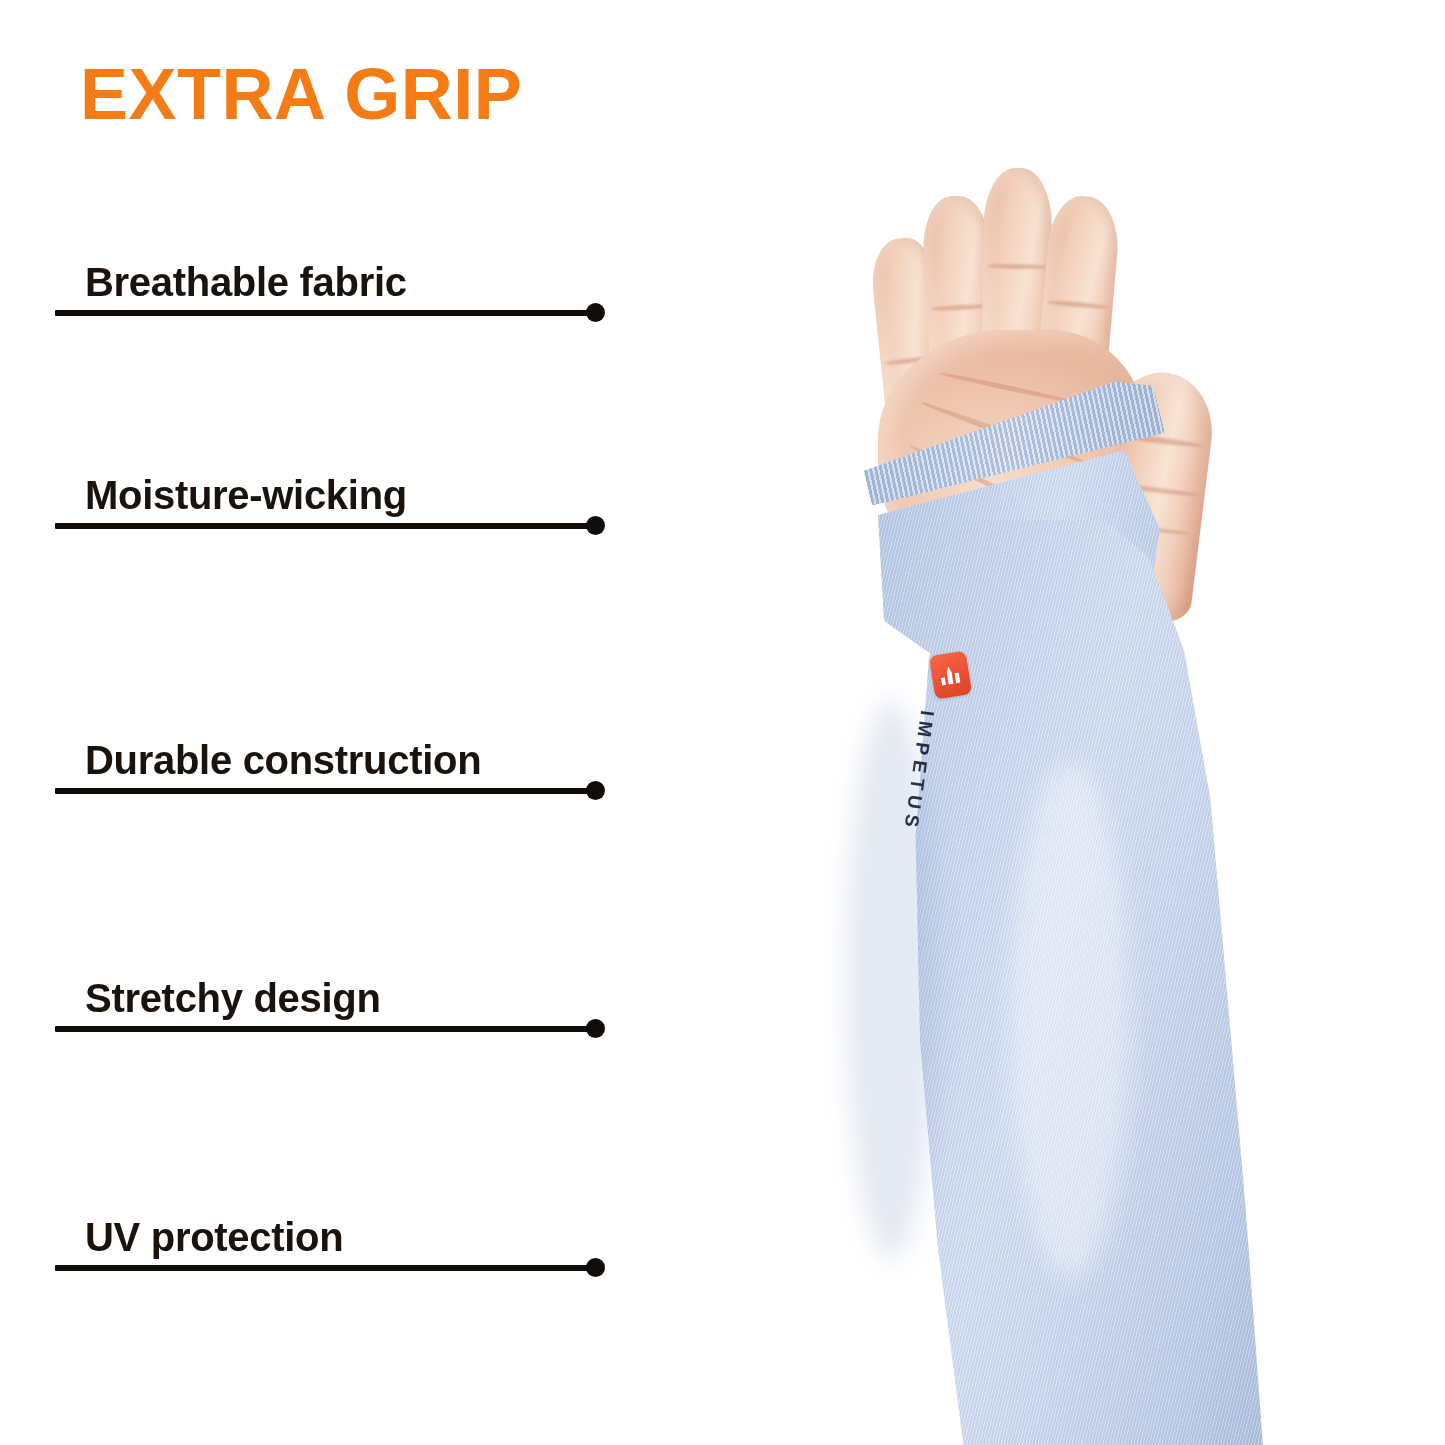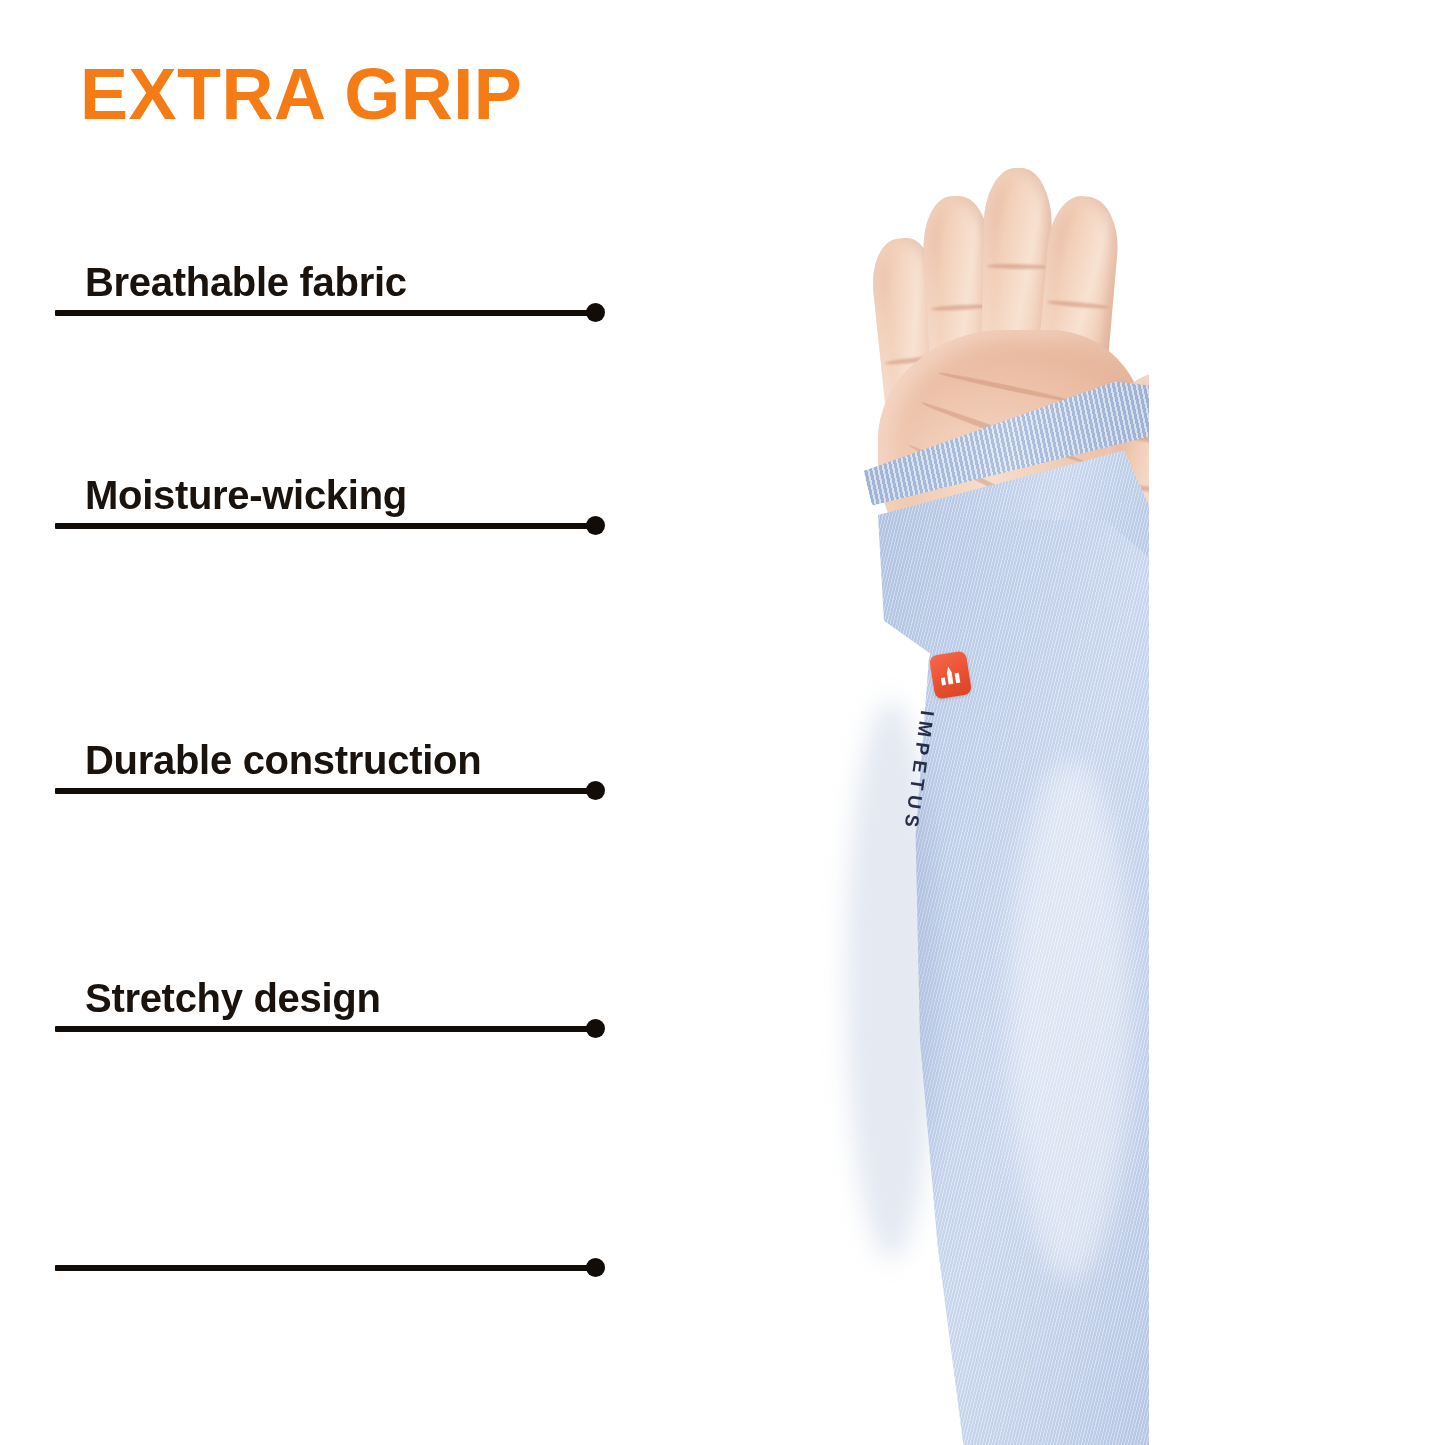--- a/index.html
+++ b/index.html
@@ -5,21 +5,21 @@
 <style>
   html, body {
     margin: 0;
     padding: 0;
     background: #ffffff;
   }
   * { box-sizing: border-box; }
 
   .canvas {
     position: relative;
-    width: 1149px;
+    width: 1445px;
     height: 1445px;
     background: #ffffff;
     overflow: hidden;
     font-family: "Liberation Sans", sans-serif;
   }
 
   
   .headline {
     position: absolute;
     left: 80px;
@@ -269,20 +269,21 @@
     <div class="feature-dot"></div>
   </div>
 
   <div class="feature" style="top:726px;">
     <div class="feature-label">Durable construction</div>
     <div class="feature-rule"></div>
     <div class="feature-dot"></div>
   </div>
 
   <div class="feature" style="top:1203px;">
+    <div class="feature-label">UV protection</div>
     <div class="feature-rule"></div>
     <div class="feature-dot"></div>
   </div>
 
   <div class="product">
 
     <div class="finger" style="left:120px; top:238px; width:62px; height:230px; transform:rotate(-6deg);
                 border-radius:48% 40% 16% 20% / 22% 18% 6% 7%;">
       <div class="knuckle" style="left:6%; top:52%; width:88%;"></div>
       <div class="knuckle" style="left:4%; top:80%; width:92%;"></div>

